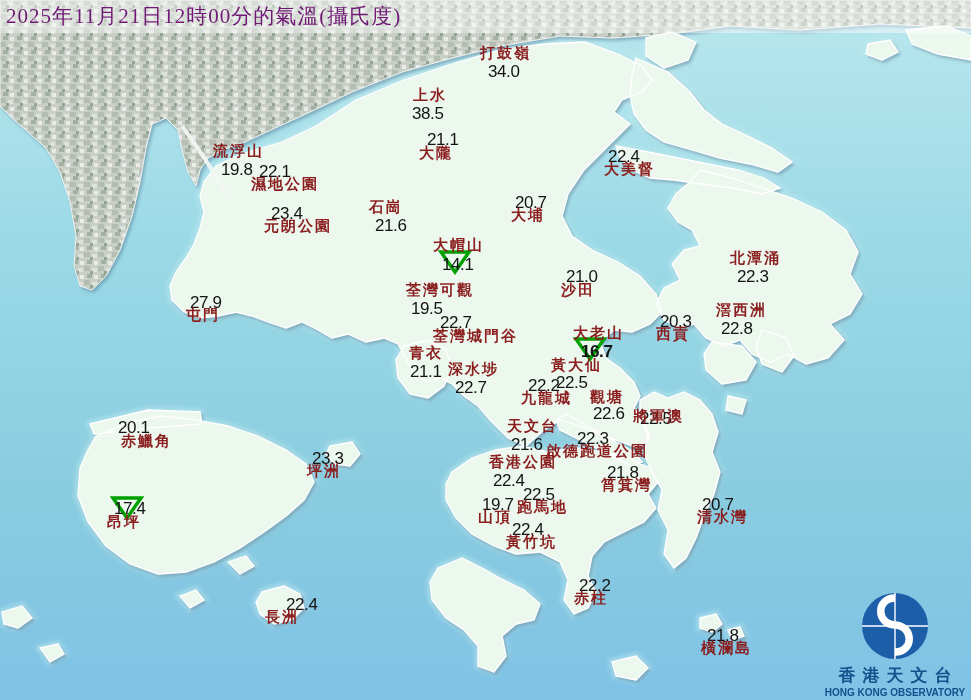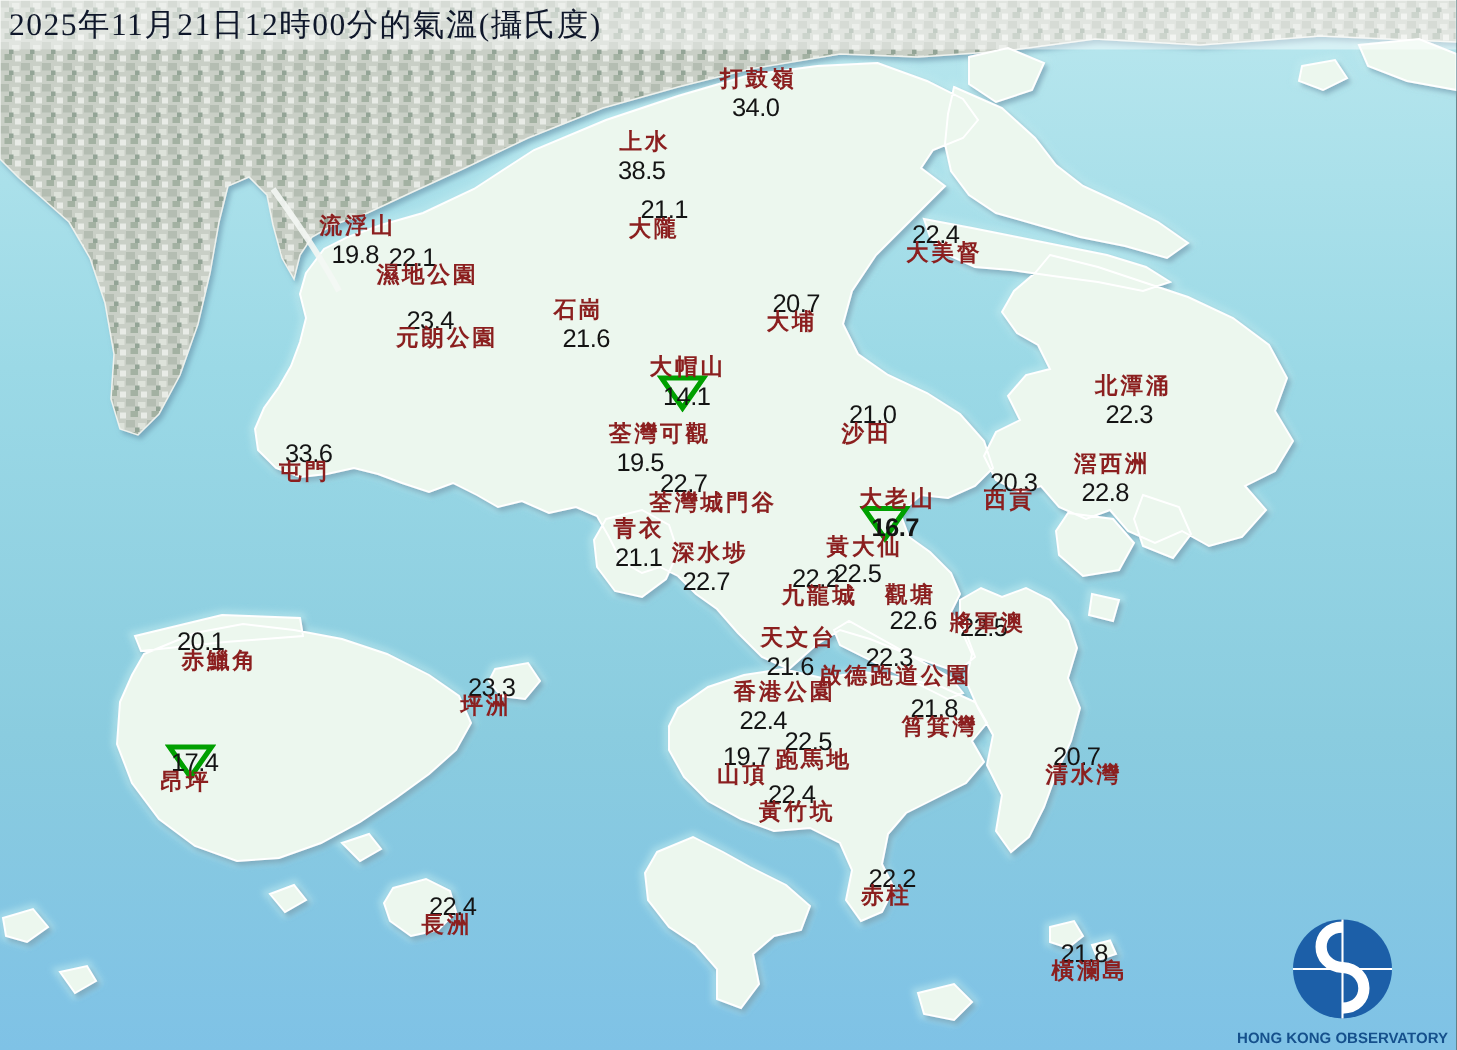--- a/index.html
+++ b/index.html
@@ -1,21 +1,21 @@
 <!DOCTYPE html>
 <html style="--sea-mid: #93d5e4; --label-color: #8b1f1f; --temp-color: #141414; --logo-text: #15508c;"><head>
 <meta charset="utf-8">
 <style>
   html,body{margin:0;padding:0;background:#333;}
   .screen{position:relative;width:971px;height:700px;overflow:hidden;
           font-family:"Liberation Sans","DejaVu Sans",sans-serif;background:var(--sea-mid,#8fd0e6);}
   svg.map{position:absolute;left:0;top:0;}
   .title{position:absolute;left:6px;top:2px;margin:0;
          font:500 21px "Liberation Serif","DejaVu Serif",serif;
-         color:#0f172a;letter-spacing:1px;white-space:nowrap;text-align:right;}
+         color:#701a75;letter-spacing:1px;white-space:nowrap;text-align:right;}
   .t{position:absolute;font:500 17px "Liberation Sans","DejaVu Sans",sans-serif;
      color:var(--temp-color,#121212);letter-spacing:-0.4px;white-space:nowrap;line-height:1;}
   .n{position:absolute;font:600 15px "Liberation Serif","DejaVu Serif",serif;
      color:var(--label-color,#8b1f1f);letter-spacing:2px;white-space:nowrap;line-height:1;}
   .mk{position:absolute;width:34px;height:26px;}
   .logo{position:absolute;right:3px;bottom:2px;width:146px;text-align:center;
         color:var(--logo-text,#15508c);}
   .logo svg{display:block;margin:0 auto;}
   .logo-zh{font:700 17px "Liberation Serif","DejaVu Serif",serif;letter-spacing:7px;padding-left:7px;line-height:1.15;}
   .logo-en{font:700 10px "Liberation Sans","DejaVu Sans",sans-serif;letter-spacing:0;margin-top:1px;line-height:1.1;}
@@ -114,21 +114,21 @@
       <span class="n" style="left: 511px; top: 208px;">大埔</span>
       <svg class="mk" viewBox="0 0 34 26" style="left: 438px; top: 249px;">
         <path d="M3,3 L31,3 L17,23 Z" fill="none" stroke="#00a000" stroke-width="3.4"></path>
       </svg>
       <span class="t" style="left: 442px; top: 256px;">14.1</span>
       <span class="n" style="left: 433px; top: 238px;">大帽山</span>
       <span class="t" style="left: 566px; top: 268px;">21.0</span>
       <span class="n" style="left: 561px; top: 283px;">沙田</span>
       <span class="t" style="left: 411px; top: 300px;">19.5</span>
       <span class="n" style="left: 406px; top: 283px;">荃灣可觀</span>
-      <span class="t" style="left: 190px; top: 294px;">33.6</span>
+      <span class="t" style="left: 190px; top: 294px;">27.9</span>
       <span class="n" style="left: 186px; top: 308px;">屯門</span>
       <span class="t" style="left: 737px; top: 268px;">22.3</span>
       <span class="n" style="left: 730px; top: 251px;">北潭涌</span>
       <span class="t" style="left: 721px; top: 320px;">22.8</span>
       <span class="n" style="left: 716px; top: 303px;">滘西洲</span>
       <span class="t" style="left: 660px; top: 313px;">20.3</span>
       <span class="n" style="left: 656px; top: 327px;">西貢</span>
       <span class="t" style="left: 440px; top: 314px;">22.7</span>
       <span class="n" style="left: 433px; top: 329px;">荃灣城門谷</span>
       <svg class="mk" viewBox="0 0 34 26" style="left: 573px; top: 336px;">
@@ -169,30 +169,31 @@
       <span class="n" style="left: 478px; top: 510px;">山頂</span>
       <span class="t" style="left: 523px; top: 486px;">22.5</span>
       <span class="n" style="left: 517px; top: 500px;">跑馬地</span>
       <span class="t" style="left: 512px; top: 521px;">22.4</span>
       <span class="n" style="left: 506px; top: 535px;">黃竹坑</span>
       <span class="t" style="left: 702px; top: 496px;">20.7</span>
       <span class="n" style="left: 697px; top: 510px;">清水灣</span>
       <span class="t" style="left: 579px; top: 577px;">22.2</span>
       <span class="n" style="left: 574px; top: 591px;">赤柱</span>
       <span class="t" style="left: 286px; top: 596px;">22.4</span>
-      <span class="n" style="left: 281px; top: 610px;">長洲</span>
+      <span class="n" style="left: 265px; top: 610px;">長洲</span>
       <span class="t" style="left: 707px; top: 627px;">21.8</span>
       <span class="n" style="left: 701px; top: 641px;">橫瀾島</span>
     </div>
 
   <div class="logo">
     <svg width="80" height="76" viewBox="0 0 80 76">
       <circle cx="40" cy="36" r="33" fill="#1c5fa8"></circle>
       <path d="M 7,36 H 73" stroke="#ffffff" stroke-width="1.4"></path>
       <path d="M 40,3 V 69" stroke="#ffffff" stroke-width="1.4"></path>
       <path d="M 40,8 C 21,8 21,34 40,35 C 59,36 59,62 40,62" fill="none" stroke="#ffffff" stroke-width="7.5"></path>
       <path d="M 31,13 C 25,17 24,26 28,31" fill="none" stroke="#ffffff" stroke-width="2.2" stroke-dasharray="1.6 2.4"></path>
       <path d="M 49,57 C 55,53 56,44 52,39" fill="none" stroke="#ffffff" stroke-width="2.2" stroke-dasharray="1.6 2.4"></path>
     </svg>
+    <div class="logo-zh">香港天文台</div>
     <div class="logo-en">HONG KONG OBSERVATORY</div>
   </div>
 
 </div>
 
 </body></html>

